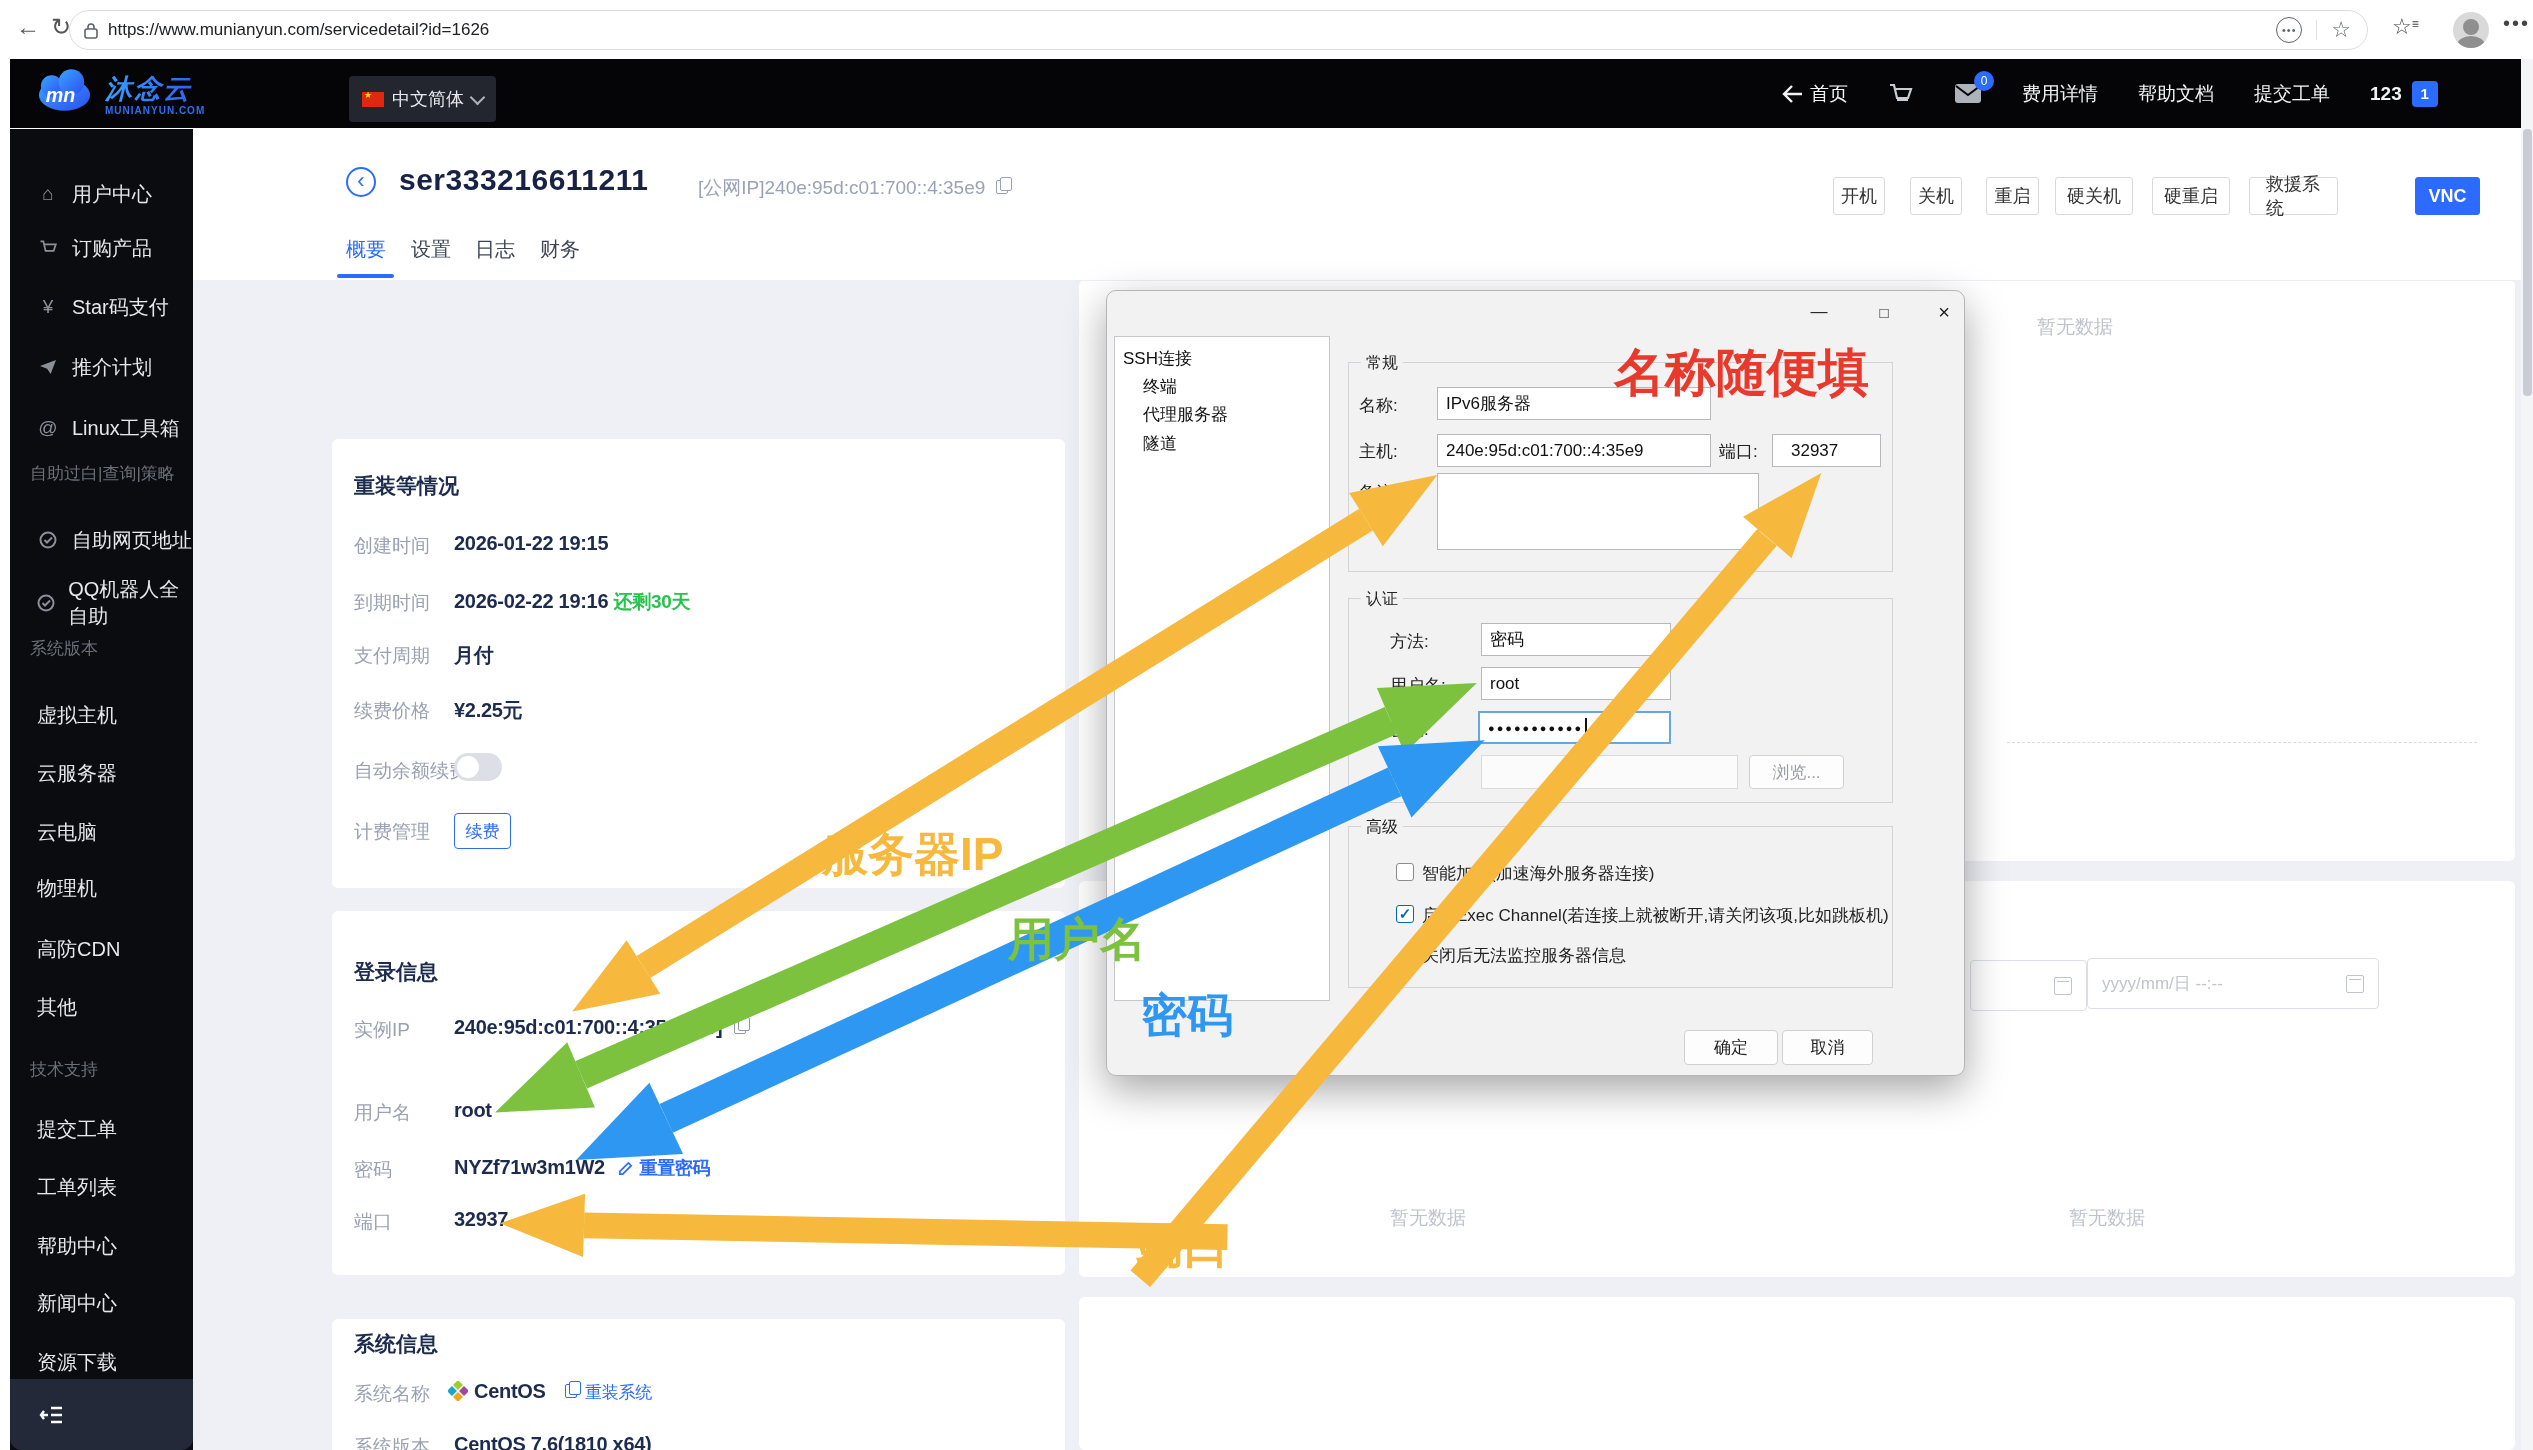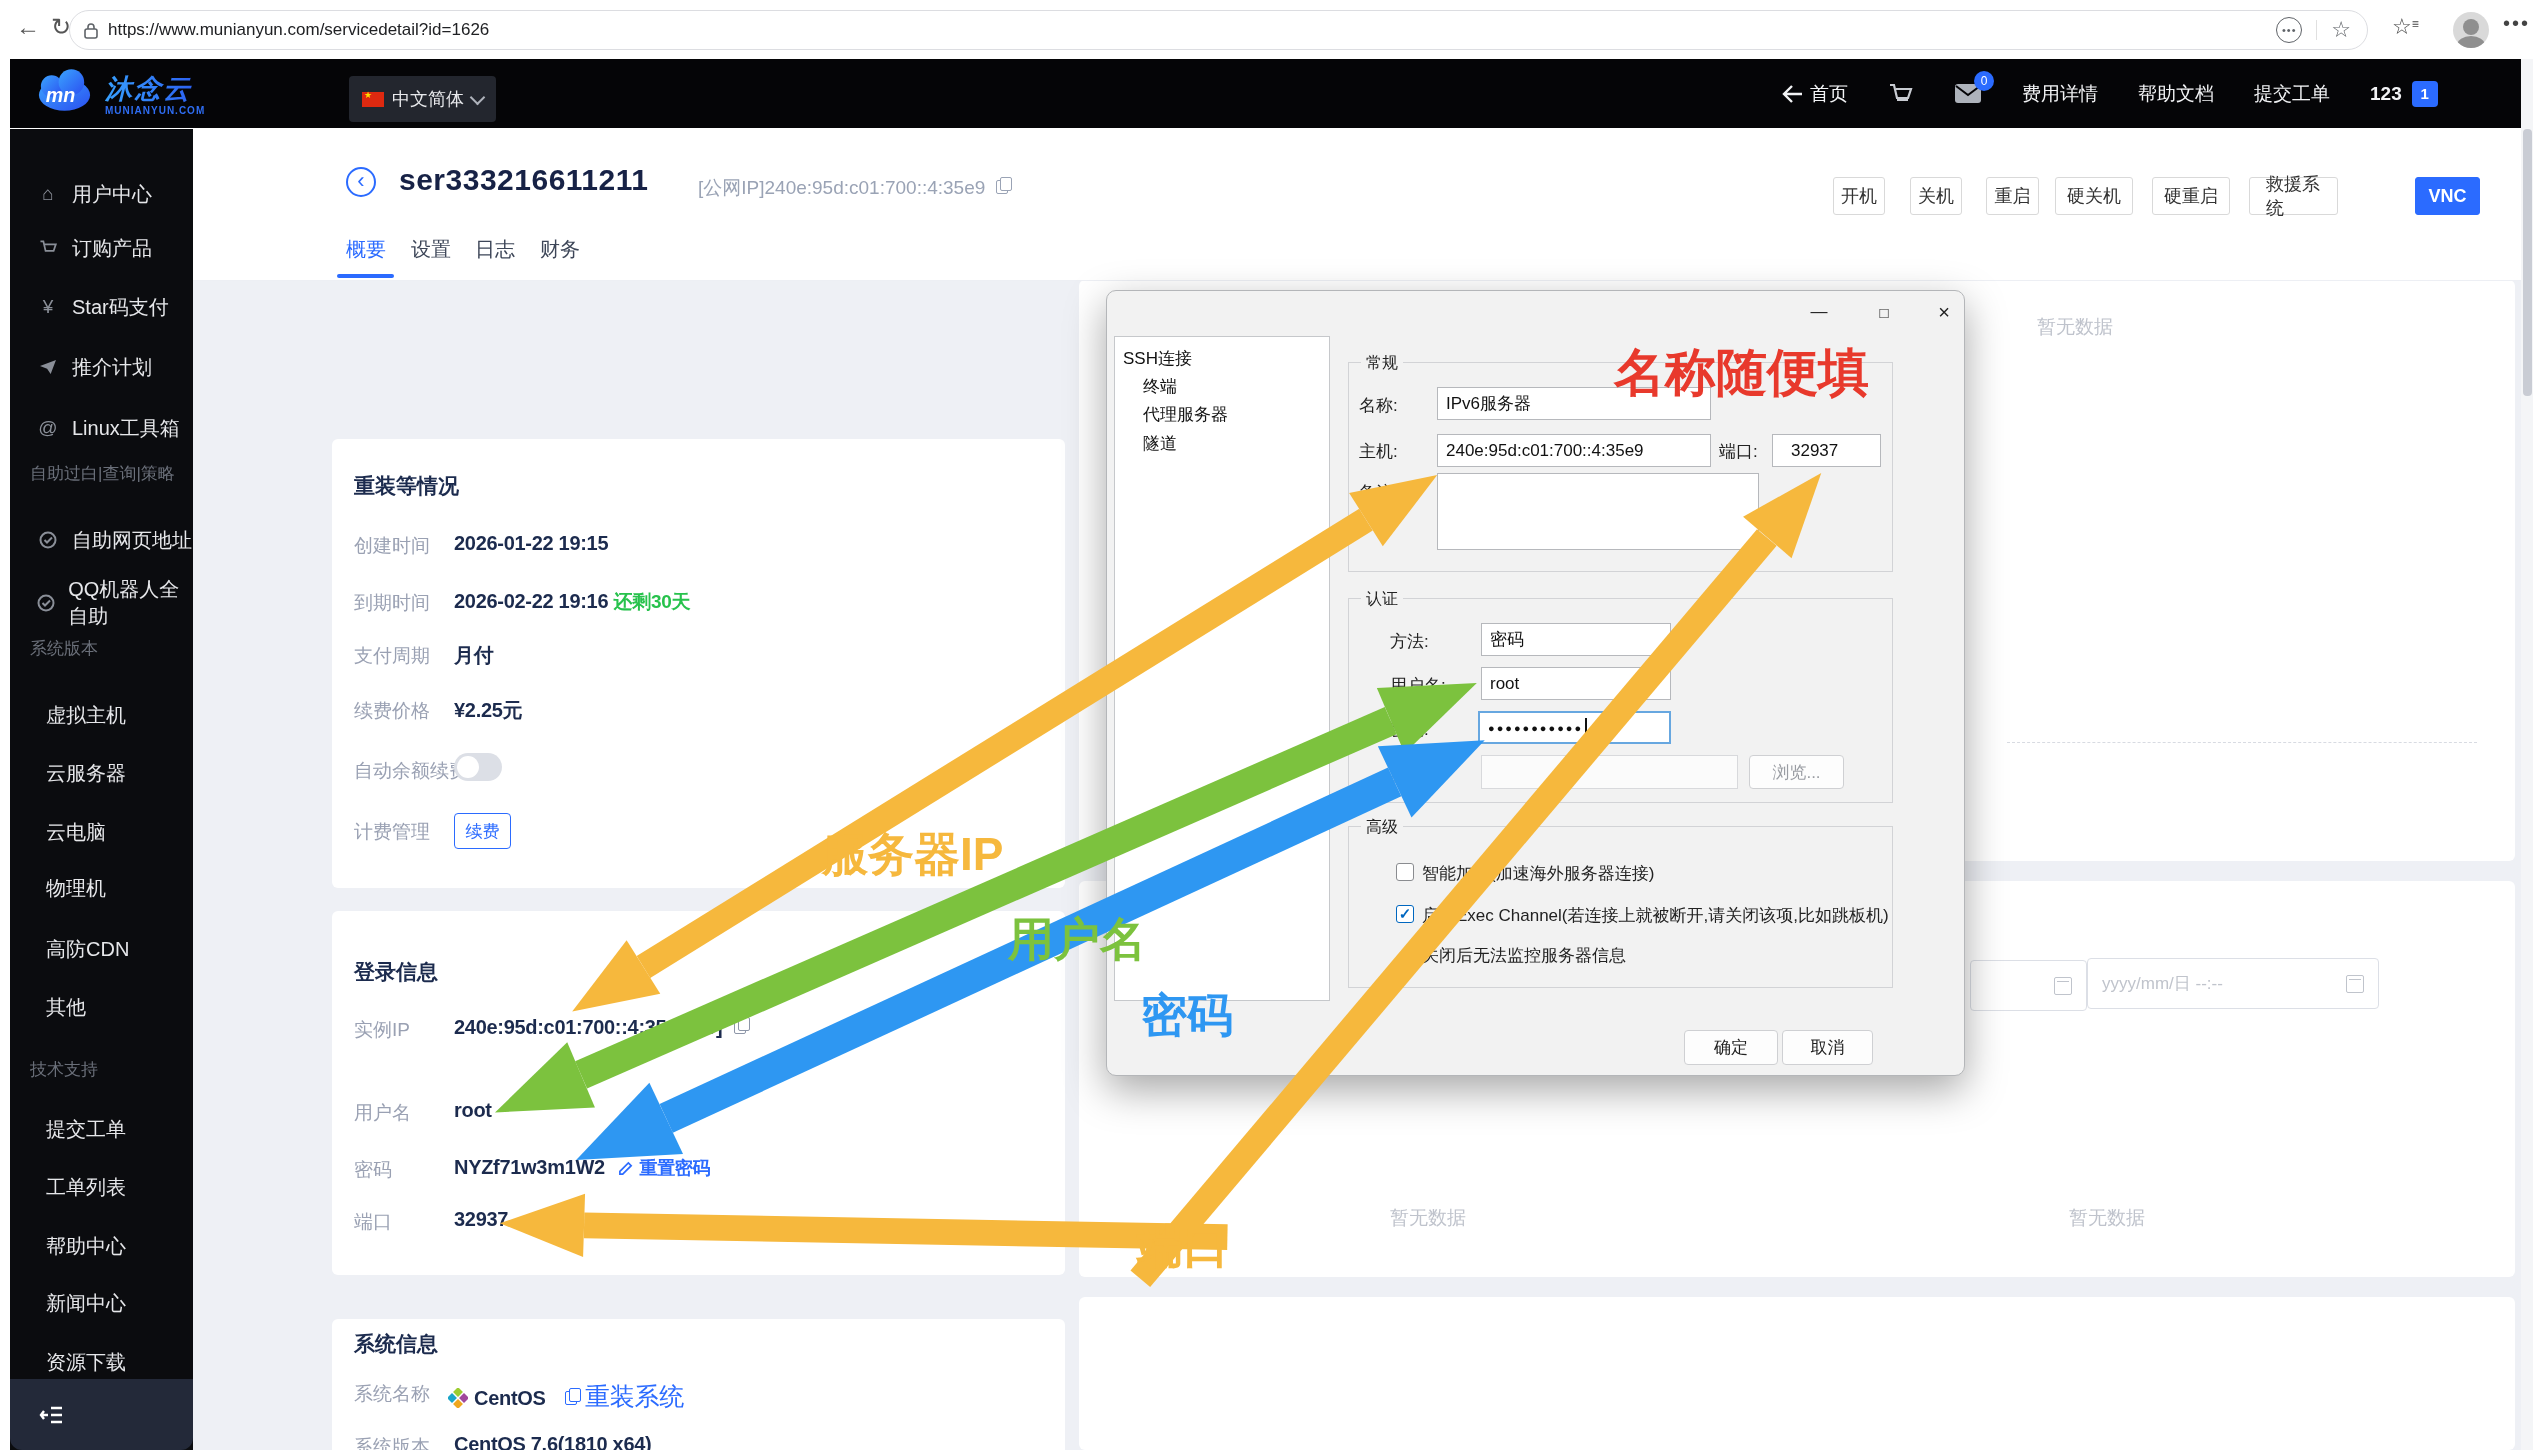--- a/index.html
+++ b/index.html
@@ -37,21 +37,21 @@
   .mailwrap{position:relative;}
   .badge0{position:absolute;right:-12px;top:-12px;background:#2b6bff;color:#fff;border-radius:50%;
     width:20px;height:20px;font-size:12px;display:flex;align-items:center;justify-content:center;}
   .credit-badge{background:#2b6bff;color:#fff;width:26px;height:26px;border-radius:4px;
     display:flex;align-items:center;justify-content:center;font-size:15px;font-weight:bold;}
   
   .sidebar{left:10px;top:129px;width:183px;height:1322px;background:#0b0c0f;}
   .side-item{position:absolute;left:0;width:183px;height:26px;display:flex;align-items:center;color:#e6e7ea;
     font-size:20px;cursor:pointer;}
   .side-item .ic{width:22px;margin-left:27px;margin-right:13px;color:#8a8f98;font-size:19px;display:flex;justify-content:center;}
-  .side-item.noicon{padding-left:36px;}
+  .side-item.noicon{padding-left:27px;}
   .side-sec{position:absolute;left:20px;color:#6a6f79;font-size:17px;white-space:nowrap;}
   .side-footer{position:absolute;left:0;top:1250px;width:183px;height:71px;background:#232939;
     border-radius:0 0 12px 12px;display:flex;align-items:center;}
   
   .mainhead{left:193px;top:129px;width:2328px;height:151px;background:#fff;border-bottom:1px solid #edeff4;}
   .backcirc{position:absolute;left:153px;top:38px;width:30px;height:30px;border:2px solid #2b6bff;border-radius:50%;
     color:#2b6bff;font-size:22px;display:flex;align-items:center;justify-content:center;line-height:1;padding-bottom:2px;box-sizing:border-box;}
   .srvtitle{position:absolute;left:206px;top:34px;font-size:30px;font-weight:bold;color:#172246;letter-spacing:0.5px;}
   .srvsub{position:absolute;left:505px;top:46px;font-size:19px;color:#9aa3b5;}
   .copyic{display:inline-block;position:relative;width:15px;height:17px;}
@@ -355,21 +355,21 @@
     <span class="rowlabel" style="top:62px;">系统名称</span>
     <span class="rowvalue" style="top:61px;left:116px;">
       <svg style="vertical-align:-3px;margin-right:6px;" width="20" height="20" viewBox="0 0 20 20">
         <rect x="6.5" y="0.5" width="7" height="7" fill="#9ccd2f" transform="rotate(45 10 4)"></rect>
         <rect x="12.5" y="6.5" width="7" height="7" fill="#a0489b" transform="rotate(45 16 10)"></rect>
         <rect x="6.5" y="12.5" width="7" height="7" fill="#efa71e" transform="rotate(45 10 16)"></rect>
         <rect x="0.5" y="6.5" width="7" height="7" fill="#1ba5c8" transform="rotate(45 4 10)"></rect>
       </svg><span>CentOS</span>
       <span style="margin-left:14px;font-weight:normal;">
         <span class="copyic" style="color:#2b6bff;"></span>
-        <span class="bluelink" style="font-size:25px;">重装系统</span></span>
+        <span class="bluelink" style="font-size:17px;">重装系统</span></span>
     </span>
     <span class="rowlabel" style="top:115px;">系统版本</span>
     <span class="rowvalue" style="top:114px;">CentOS 7.6(1810 x64)</span>
   </div>
 
   <div class="abs dialog">
     <div class="dlg-title">新建连接</div>
     <div class="winbtn" style="left:689px;">—</div>
     <div class="winbtn" style="left:754px;font-size:15px;">□</div>
     <div class="winbtn" style="left:814px;font-size:20px;">×</div>

